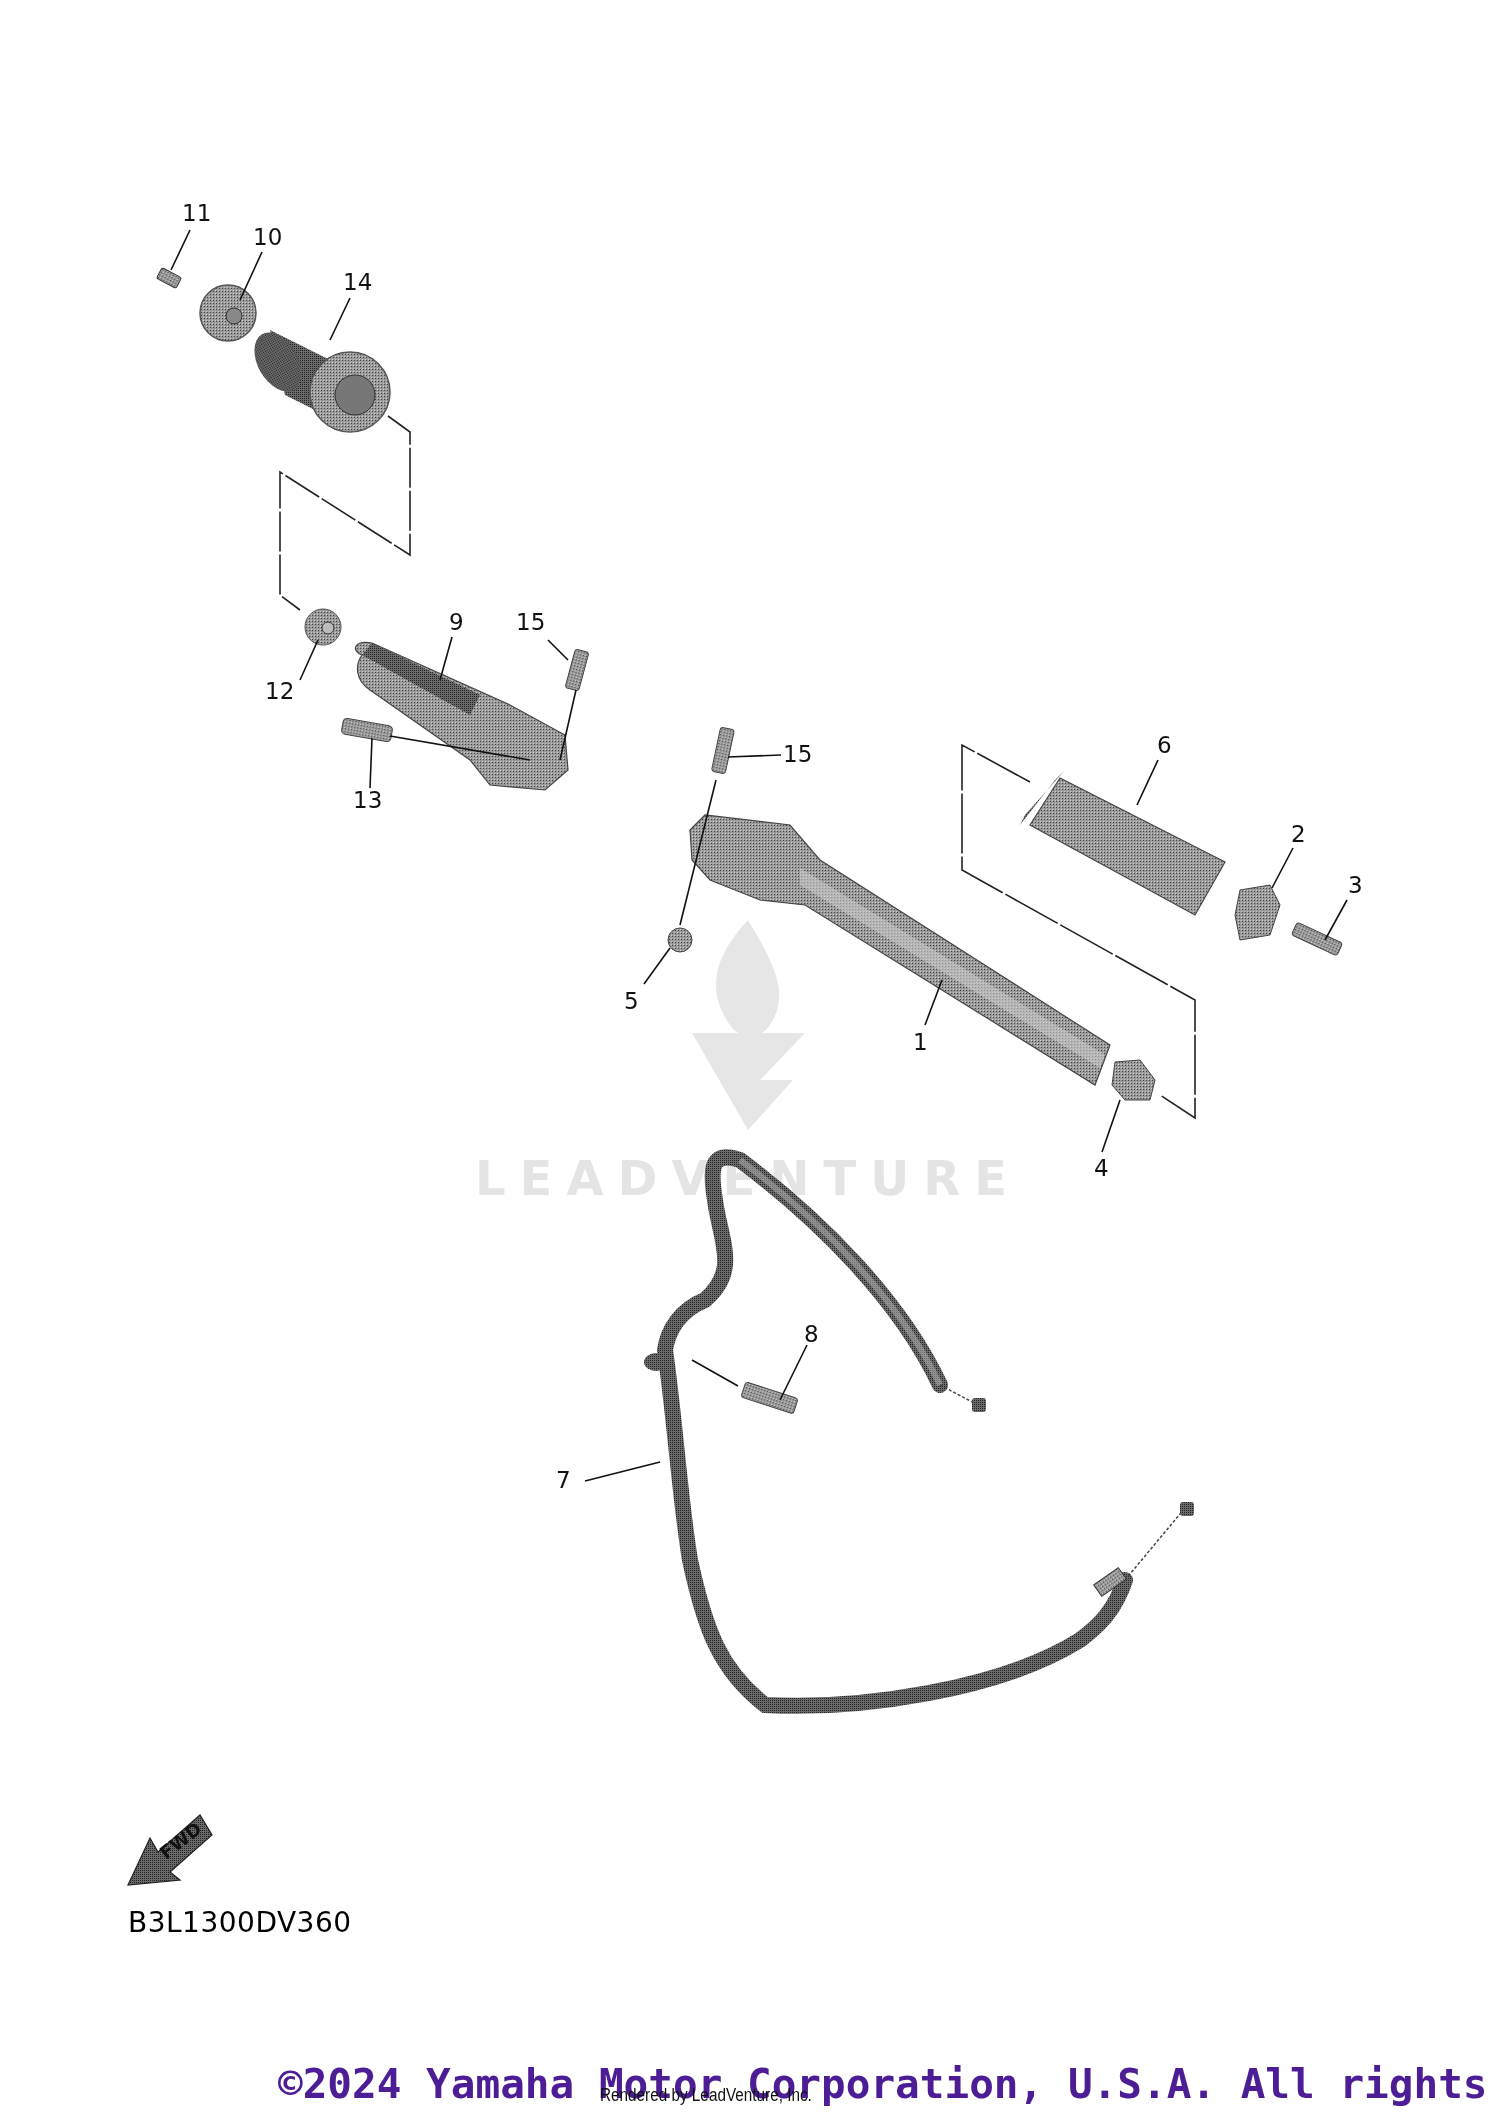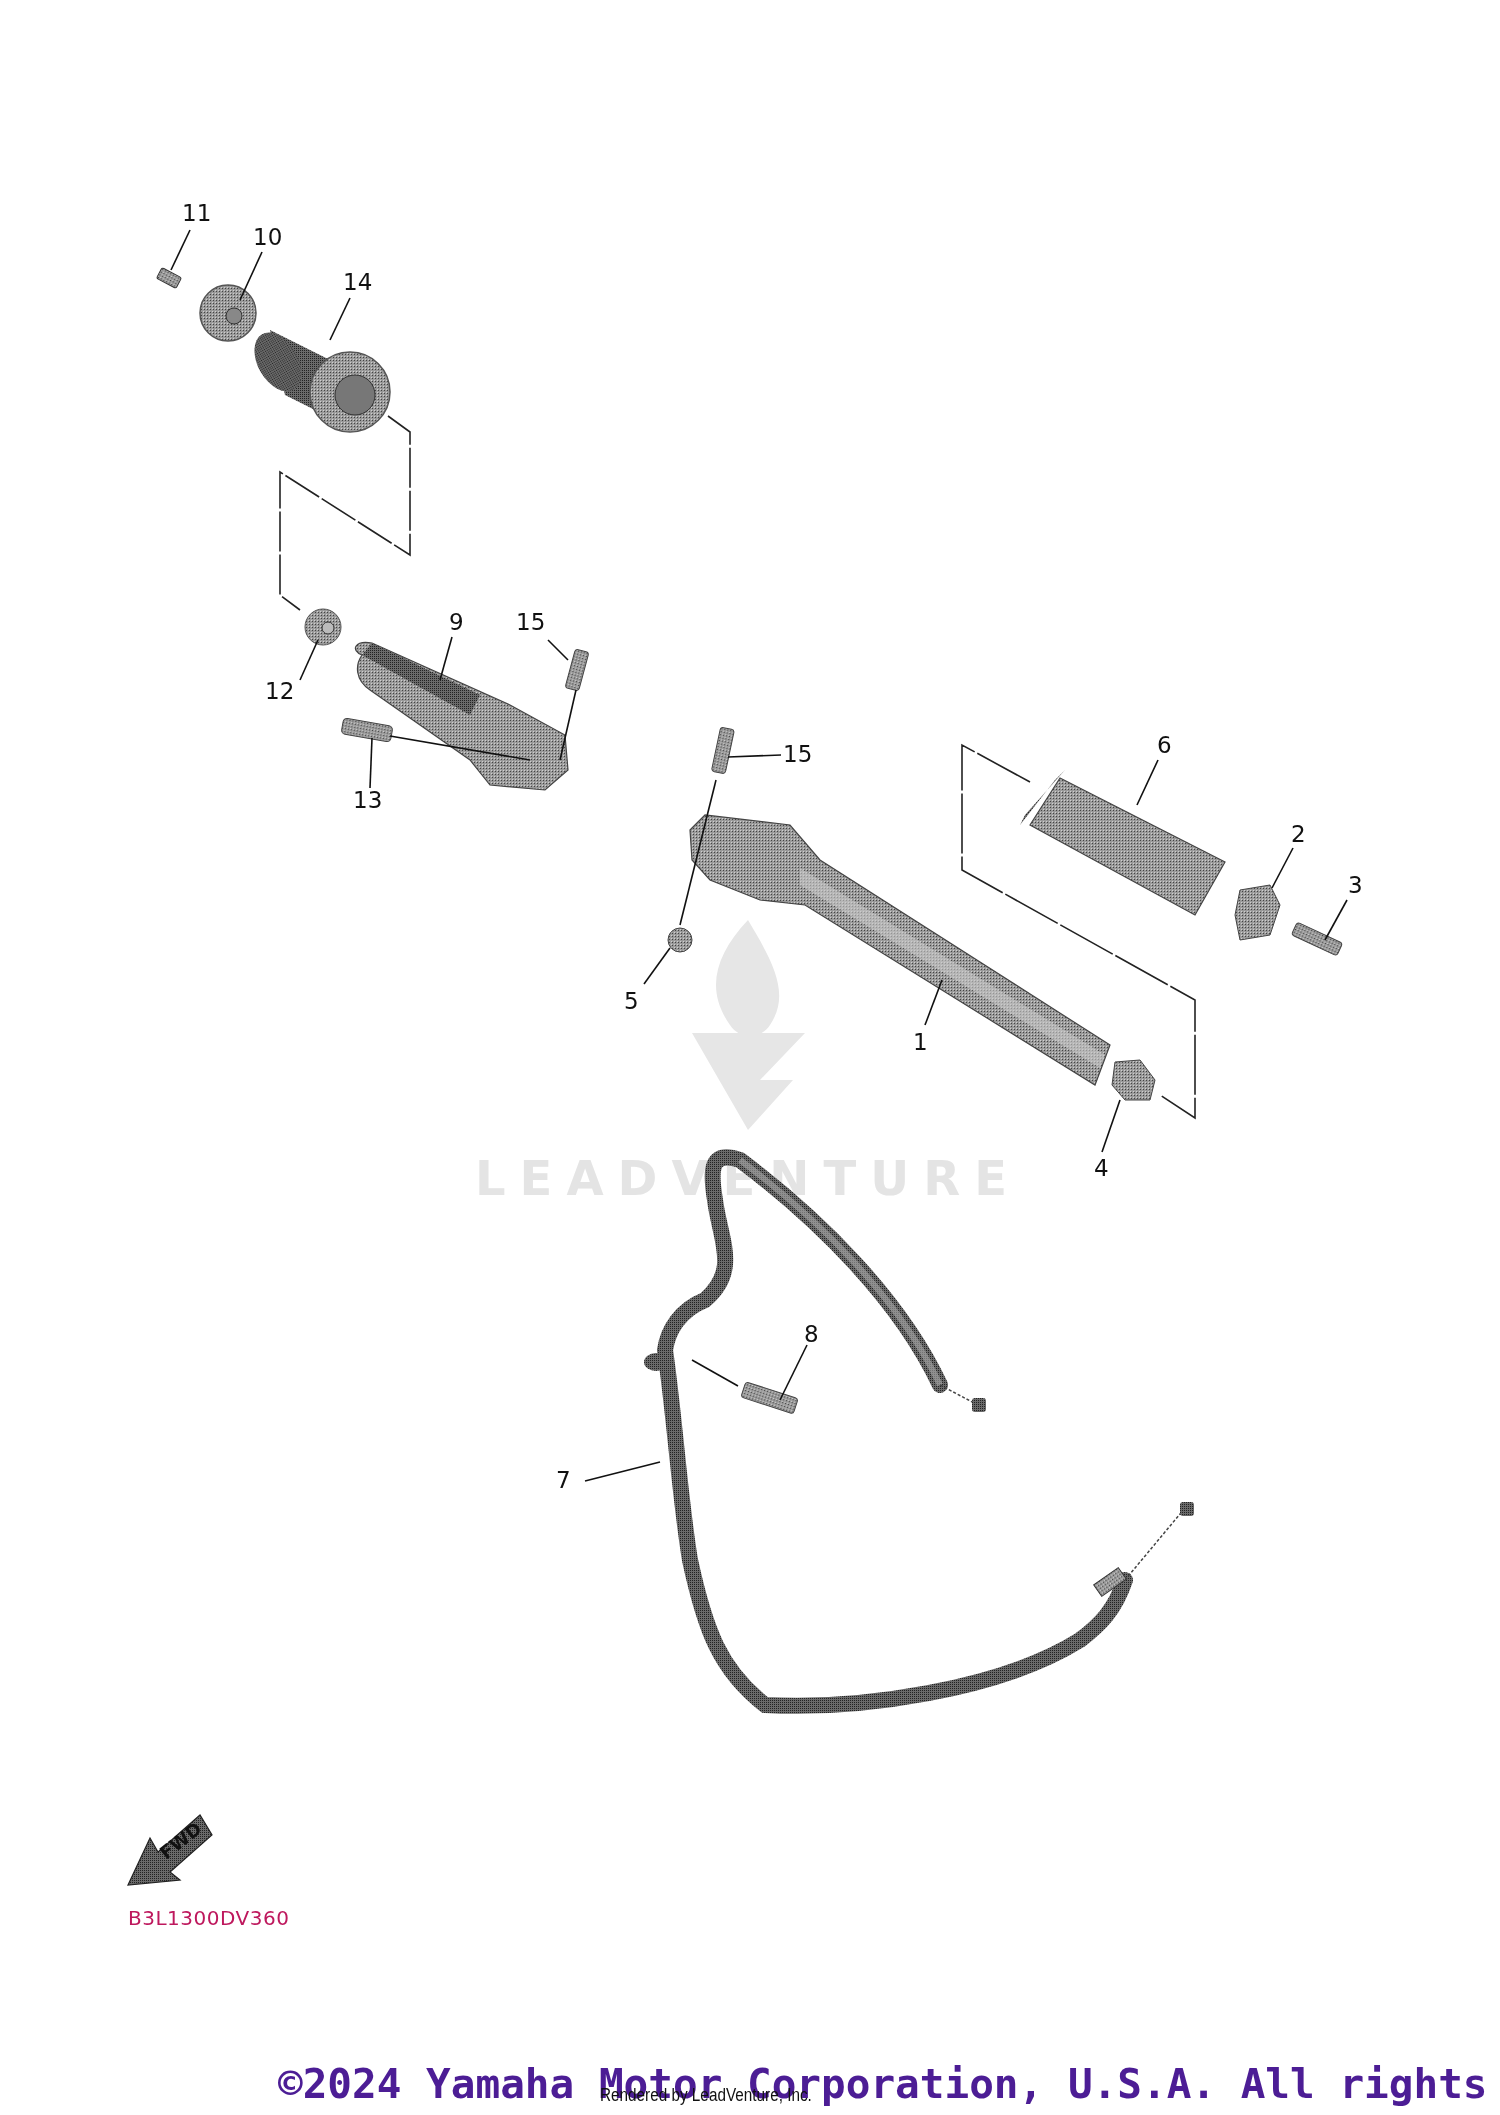--- a/index.html
+++ b/index.html
@@ -2,21 +2,21 @@
 <html><head>
 <meta charset="utf-8">
 <style>
   html, body { margin: 0; padding: 0; background: #ffffff; }
   body { width: 1500px; height: 2115px; position: relative; overflow: hidden; font-family: "Liberation Sans", sans-serif; }
   #diagram { position: absolute; left: 0; top: 0; width: 1500px; height: 2115px; }
   .callout { font-family: "DejaVu Sans", sans-serif; font-size: 23px; fill: #111; }
   .leader { stroke: #111; stroke-width: 1.6; fill: none; }
   .dash { stroke: #222; stroke-width: 1.6; fill: none; }
   .wm-text { font-family: "DejaVu Sans", sans-serif; font-size: 48px; font-weight: bold; letter-spacing: 14px; fill: #e4e4e4; }
-  .code { position: absolute; left: 128px; top: 1906px; font-family: "DejaVu Sans", sans-serif; font-size: 20px; color: #be185d; letter-spacing: 0.5px; }
+  .code { position: absolute; left: 128px; top: 1906px; font-family: "DejaVu Sans", sans-serif; font-size: 28px; color: #000000; letter-spacing: 0.5px; }
   .copyright { position: absolute; left: 278px; top: 2060px; font-family: "DejaVu Sans Mono", monospace; font-size: 41px; font-weight: bold; color: #4c1d95; white-space: nowrap; }
   .rendered { position: absolute; left: 600px; top: 2085px; font-family: "Liberation Sans", sans-serif; font-size: 18px; color: #111; white-space: nowrap; transform: scaleX(0.85); transform-origin: left; }
 </style>
 </head>
 <body>
 
 <svg id="diagram" viewBox="0 0 1500 2115" xmlns="http://www.w3.org/2000/svg">
   <defs>
     <pattern id="dither" width="3" height="3" patternUnits="userSpaceOnUse">
       <rect width="3" height="3" fill="#9a9a9a"></rect>

